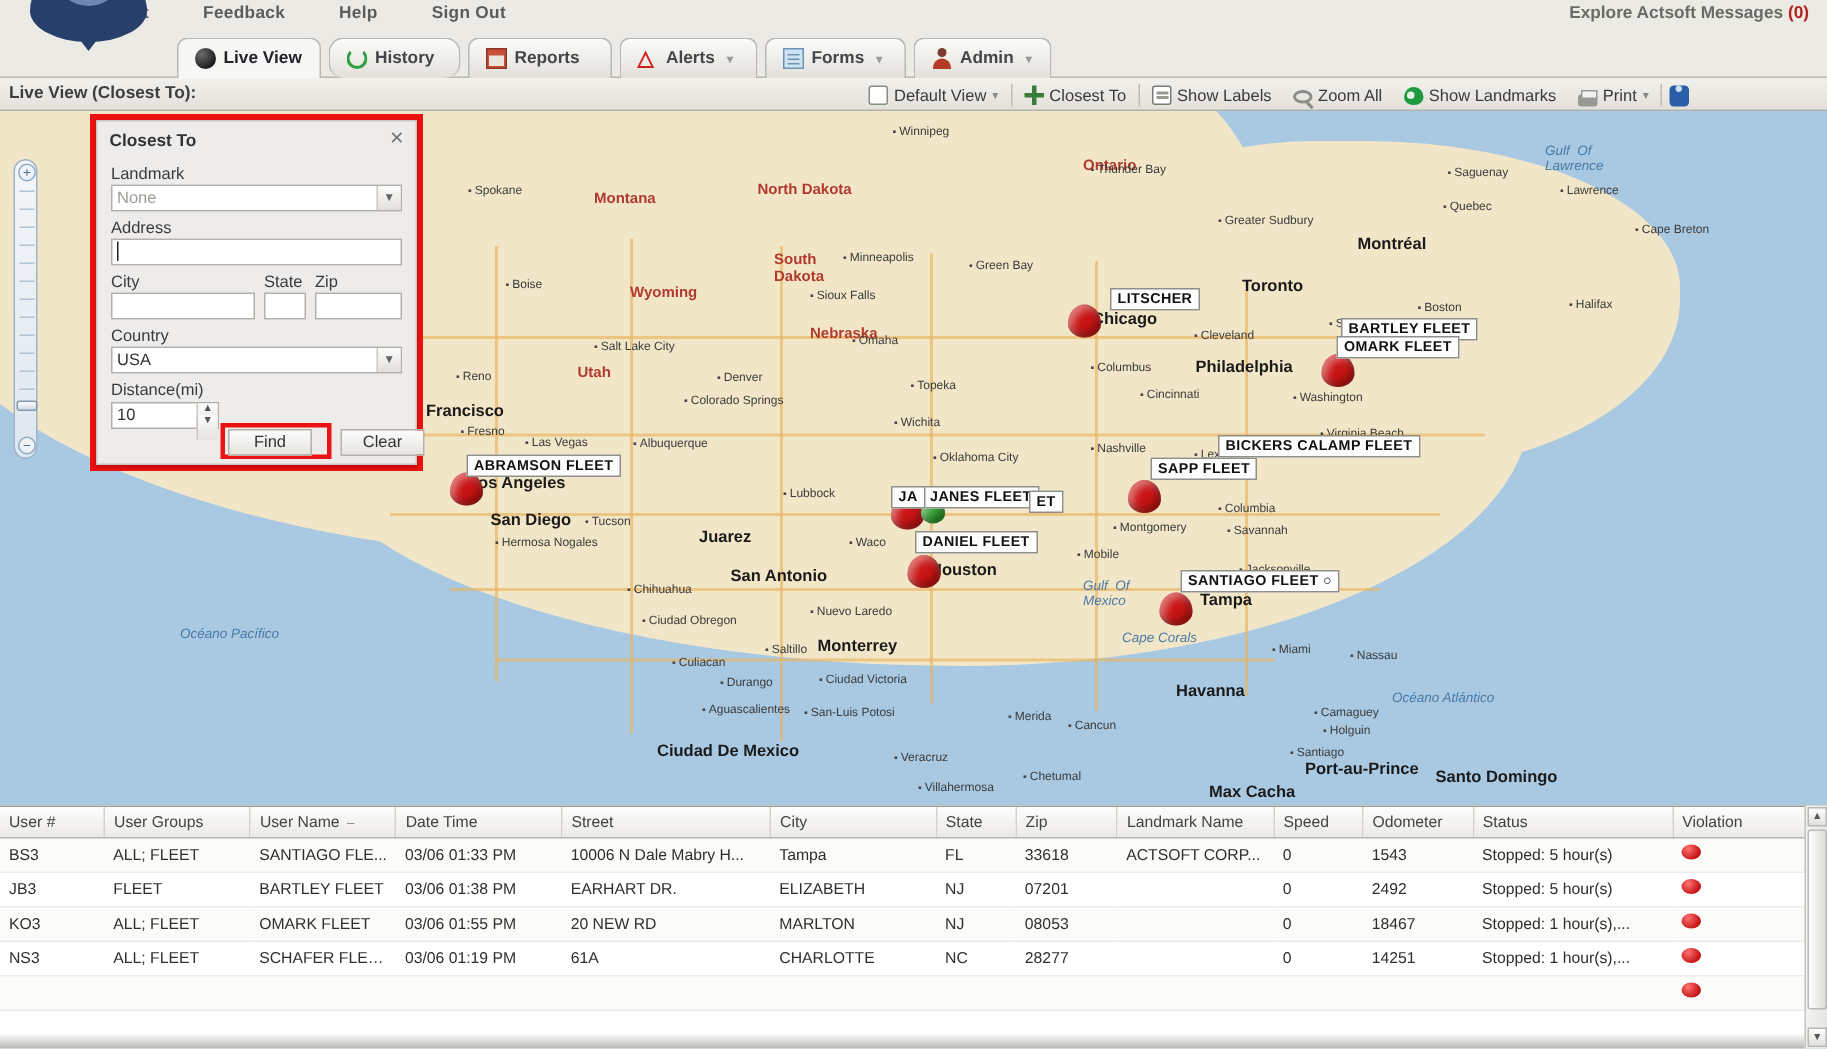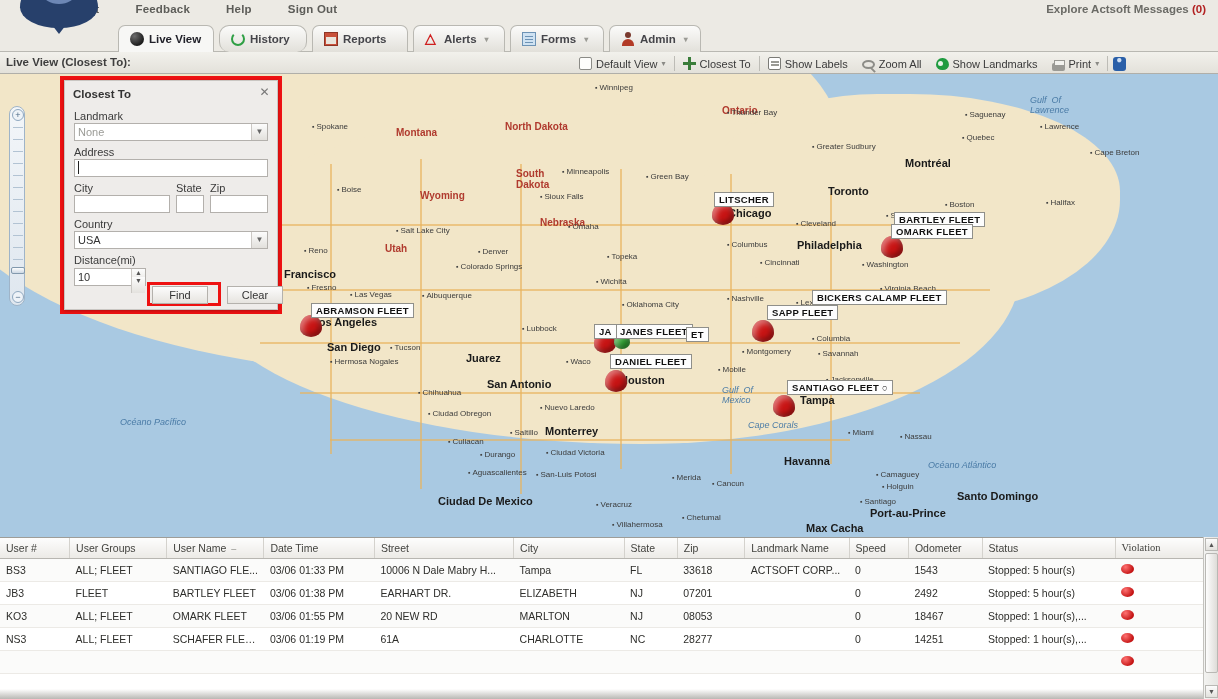--- a/index.html
+++ b/index.html
@@ -535,34 +535,34 @@
         <div class="mapname big" style="left: 312px; top: 242px;">Los  Angeles</div>
         <div class="mapname big" style="left: 327px; top: 267px;">San Diego</div>
         <div class="mapname big" style="left: 284px; top: 194px;">Francisco</div>
         <div class="mapname big" style="left: 466px; top: 278px;">Juarez</div>
         <div class="mapname big" style="left: 487px; top: 304px;">San  Antonio</div>
         <div class="mapname big" style="left: 620px; top: 300px;">Houston</div>
         <div class="mapname big" style="left: 545px; top: 351px;">Monterrey</div>
         <div class="mapname big" style="left: 784px; top: 381px;">Havanna</div>
         <div class="mapname big" style="left: 438px; top: 421px;">Ciudad  De  Mexico</div>
         <div class="mapname big" style="left: 822px; top: 433px; padding-left: 48px;">Port-au-Prince</div>
-        <div class="mapname big" style="left: 957px; top: 416px;">Santo  Domingo</div>
+        <div class="mapname big" style="left: 957px; top: 438px;">Santo  Domingo</div>
         <div class="mapname big" style="left: 800px; top: 320px;">Tampa</div>
         <div class="mapname big" style="left: 806px; top: 448px;">Max  Cacha</div>
         <div class="mapname water" style="left: 722px; top: 311px; white-space: pre;">Gulf  Of
 Mexico</div>
         <div class="mapname water" style="left: 1030px; top: 21px; white-space: pre;">Gulf  Of
 Lawrence</div>
         <div class="mapname water" style="left: 120px; top: 343px;">Océano  Pacífico</div>
         <div class="mapname water" style="left: 928px; top: 386px;">Océano  Atlántico</div>
         <div class="mapname water" style="left: 748px; top: 346px;">Cape  Corals</div>
       </div>
     <div id="map-markers">
         <div class="pin" style="left: 712px; top: 129px;"></div>
-        <div class="pinlabel" style="left: 714px; top: 118px;">LITSCHER</div>
+        <div class="pinlabel" style="left: 740px; top: 118px;">LITSCHER</div>
         <div class="pin" style="left: 881px; top: 162px;"></div>
         <div class="pinlabel" style="left: 894px; top: 138px;">BARTLEY FLEET</div>
         <div class="pinlabel" style="left: 891px; top: 150px;">OMARK FLEET</div>
         <div class="pin" style="left: 752px; top: 246px;"></div>
         <div class="pinlabel" style="left: 812px; top: 216px;">BICKERS CALAMP FLEET</div>
         <div class="pinlabel" style="left: 767px; top: 231px;">SAPP FLEET</div>
         <div class="pin" style="left: 300px; top: 241px;"></div>
         <div class="pinlabel" style="left: 311px; top: 229px;">ABRAMSON FLEET</div>
         <div class="pin" style="left: 594px; top: 257px;"></div>
         <div class="pinlabel" style="left: 615px; top: 250px;">JANES FLEET</div>
@@ -637,21 +637,21 @@
             <th style="width: 95px;"><span>User Name</span><span class="sortarrow">–</span></th>
             <th style="width: 108px;"><span>Date Time</span></th>
             <th style="width: 136px;"><span>Street</span></th>
             <th style="width: 108px;"><span>City</span></th>
             <th style="width: 52px;"><span>State</span></th>
             <th style="width: 66px;"><span>Zip</span></th>
             <th style="width: 102px;"><span>Landmark Name</span></th>
             <th style="width: 58px;"><span>Speed</span></th>
             <th style="width: 72px;"><span>Odometer</span></th>
             <th style="width: 130px;"><span>Status</span></th>
-            <th style="width: 100px; font-family: Liberation Serif, serif;"><span>Violation</span></th>
+            <th style="width: 100px;"><span>Violation</span></th>
           </tr>
         </thead>
       <tbody id="grid-body">
           <tr class="alt">
             <td>BS3</td>
             <td>ALL; FLEET</td>
             <td>SANTIAGO FLE...</td>
             <td>03/06 01:33 PM</td>
             <td>10006 N Dale Mabry H...</td>
             <td>Tampa</td>

